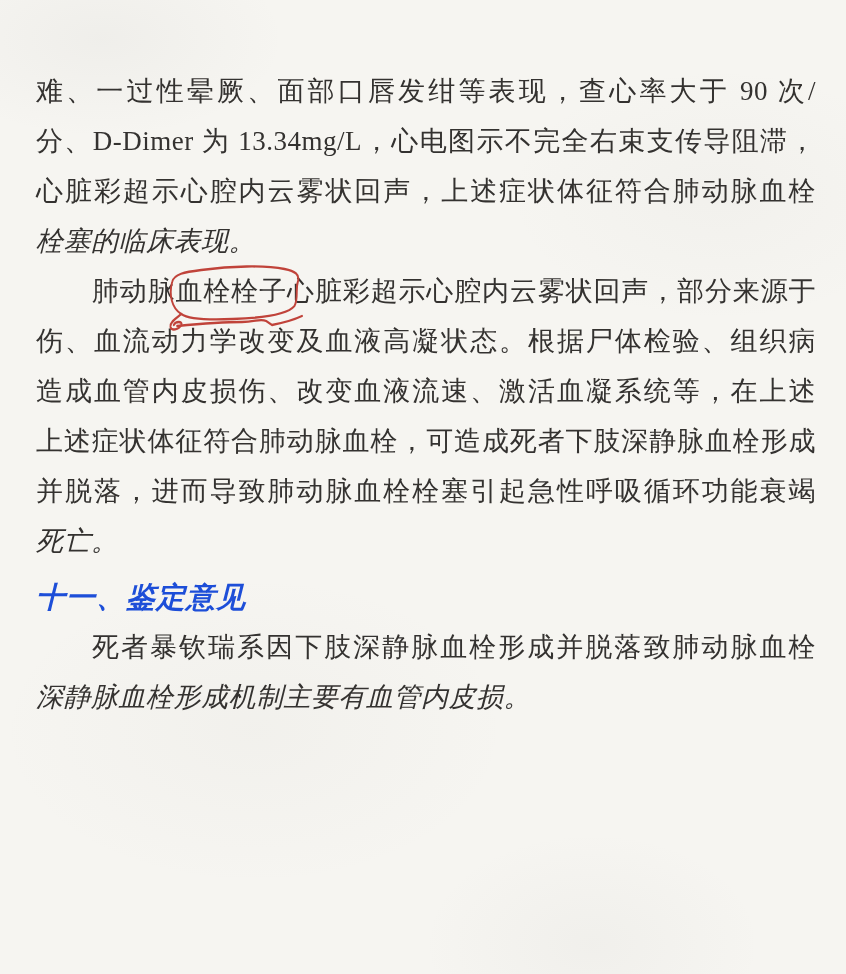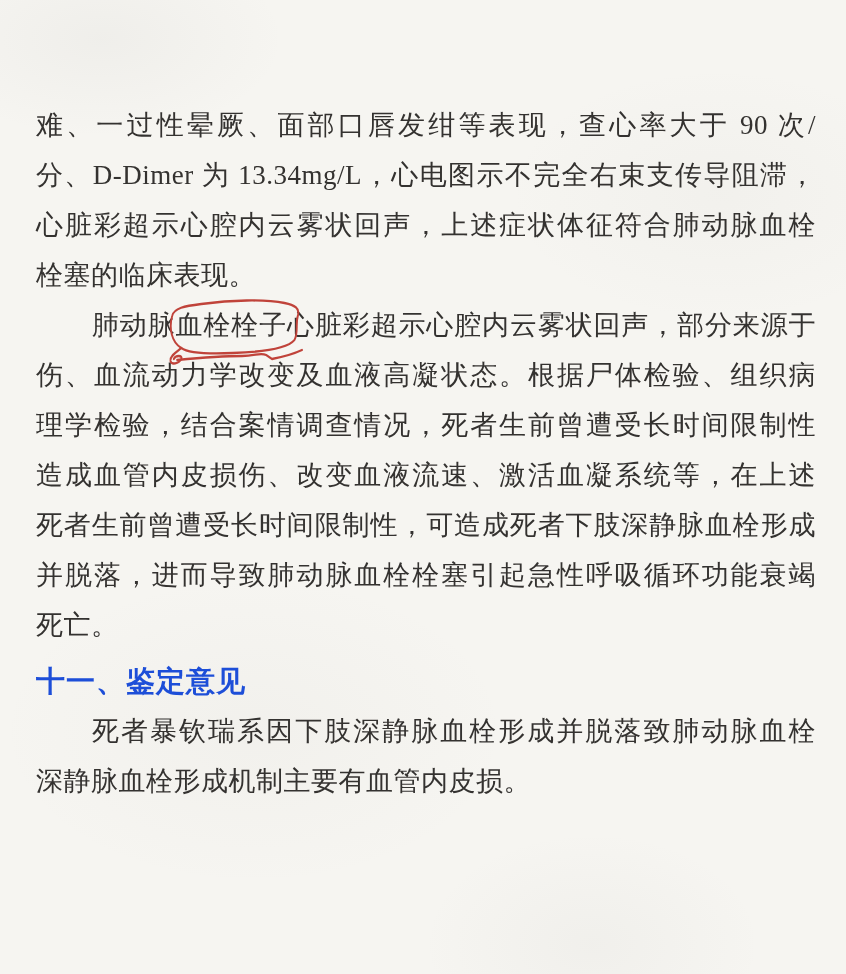--- a/index.html
+++ b/index.html
@@ -23,34 +23,34 @@
       radial-gradient(260px 140px at 12% 4%, rgba(150,150,148,0.07), transparent 70%),
       radial-gradient(300px 180px at 85% 20%, rgba(160,160,155,0.05), transparent 70%),
       radial-gradient(360px 220px at 30% 75%, rgba(160,158,150,0.05), transparent 70%),
       radial-gradient(240px 160px at 70% 97%, rgba(150,150,148,0.06), transparent 70%);
     pointer-events:none;
   }
   .page{
     position:relative;
     box-sizing:border-box;
     width:685px;height:974px;
-    padding:100px 30px 0 36px;
+    padding:66px 30px 0 36px;
   }
   .doc{width:780px;}
   .line{
     font-size:27px;
     height:50px;
     line-height:50px;
     color:var(--ink);
     text-align:justify;
     text-justify:inter-character;
     letter-spacing:0.5px;
   }
   .line.just{ text-align-last:justify; }
-  .line.nojust{ text-align:right; text-align-last:left; }
+  .line.nojust{ text-align:right; text-align-last:left;font-style:italic; }
   .line.indent{ text-indent:56px; }
   .line.heading{
     font-family:"Liberation Sans","DejaVu Sans",sans-serif;
     font-weight:700;
     color:#1d4ed8;
     font-size:29px;
     margin-top:6px;
     letter-spacing:1px;
   }
   .circled{ position:relative; }
@@ -78,22 +78,21 @@
       <div class="line just">难、一过性晕厥、面部口唇发绀等表现，查心率大于 90 次/</div>
       <div class="line just">分、D-Dimer 为 13.34mg/L，心电图示不完全右束支传导阻滞，</div>
       <div class="line just">心脏彩超示心腔内云雾状回声，上述症状体征符合肺动脉血栓</div>
       <div class="line nojust">栓塞的临床表现。</div>
       <div class="line indent just"><span>肺动脉</span><span class="circled"><svg viewBox="0 0 170 76" preserveAspectRatio="none">
             <path d="M22 50 C10 44 7 30 11 18 C13 10 26 8 46 6 C82 2 122 1 146 5 C158 7 165 10 162 18 C159 26 163 34 158 42 C150 50 120 54 84 55 C56 56 30 55 22 50"></path>
             <path d="M22 50 C16 54 8 58 9 63 C10 67 19 66 22 61 C24 57 15 57 13 61"></path>
             <path d="M17 62 C42 60 70 58 95 58 C111 58 117 54 124 57 L131 61 C143 59 157 56 167 52"></path>
           </svg><span class="ct">血栓栓子</span></span><span>心脏彩超示心腔内云雾状回声，部分来源于</span></div>
       <div class="line just">伤、血流动力学改变及血液高凝状态。根据尸体检验、组织病</div>
-      <div class="line just">理学检验，结合案情调查情况，死者生前曾遭受长时间限制性</div>
       <div class="line just">造成血管内皮损伤、改变血液流速、激活血凝系统等，在上述</div>
-      <div class="line just">死者生前曾遭受长时间限制性，可造成死者下肢深静脉血栓形成</div>
+      <div class="line just">上述症状体征符合肺动脉血栓，可造成死者下肢深静脉血栓形成</div>
       <div class="line just">并脱落，进而导致肺动脉血栓栓塞引起急性呼吸循环功能衰竭</div>
       <div class="line nojust">死亡。</div>
       <div class="line heading nojust">十一、鉴定意见</div>
       <div class="line indent just">死者暴钦瑞系因下肢深静脉血栓形成并脱落致肺动脉血栓</div>
       <div class="line nojust">深静脉血栓形成机制主要有血管内皮损。</div>
     </div>
 </div>
 
 </body></html>

